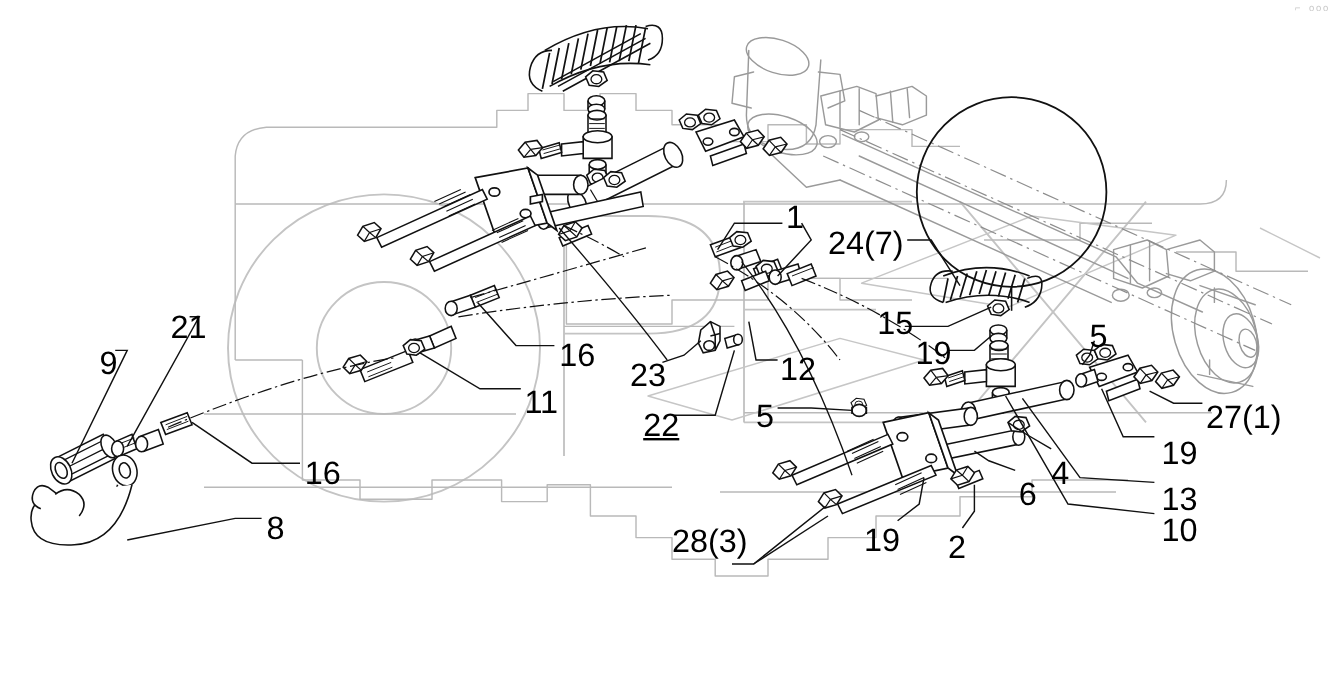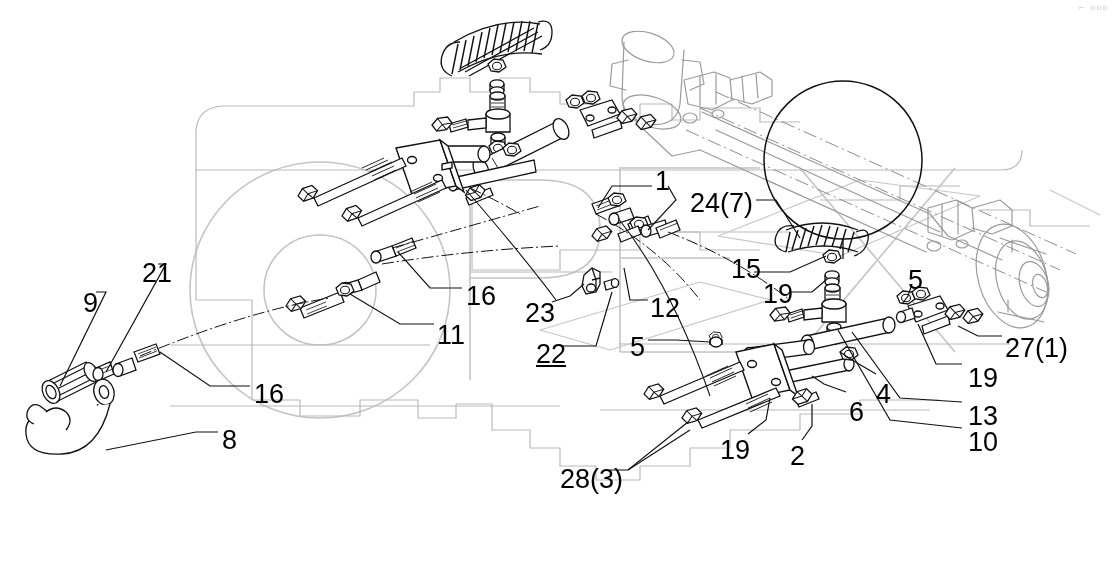--- a/index.html
+++ b/index.html
@@ -468,21 +468,21 @@
       <div class="callout-num" style="left: 763px; top: 281px;">19</div>
       <div class="callout-num" style="left: 908px; top: 267px;">5</div>
       <div class="callout-num" style="left: 1005px; top: 335px;">27(1)</div>
       <div class="callout-num" style="left: 968px; top: 365px;">19</div>
       <div class="callout-num" style="left: 968px; top: 403px;">13</div>
       <div class="callout-num" style="left: 968px; top: 429px;">10</div>
       <div class="callout-num" style="left: 876px; top: 381px;">4</div>
       <div class="callout-num" style="left: 849px; top: 399px;">6</div>
       <div class="callout-num" style="left: 790px; top: 443px;">2</div>
       <div class="callout-num" style="left: 720px; top: 437px;">19</div>
-      <div class="callout-num" style="left: 560px; top: 466px;">28(3)</div>
+      <div class="callout-num" style="left: 560px; top: 438px;">28(3)</div>
       <div class="callout-num" style="left: 630px; top: 334px;">5</div>
       <div class="callout-num" style="left: 650px; top: 295px;">12</div>
       <div class="callout-num" style="left: 536px; top: 341px; text-decoration: underline;">22</div>
       <div class="callout-num" style="left: 525px; top: 300px;">23</div>
       <div class="callout-num" style="left: 466px; top: 283px;">16</div>
       <div class="callout-num" style="left: 437px; top: 322px; text-align: right;">11</div>
       <div class="callout-num" style="left: 254px; top: 381px;">16</div>
       <div class="callout-num" style="left: 142px; top: 260px;">21</div>
       <div class="callout-num" style="left: 83px; top: 290px;">9</div>
       <div class="callout-num" style="left: 222px; top: 427px;">8</div>

